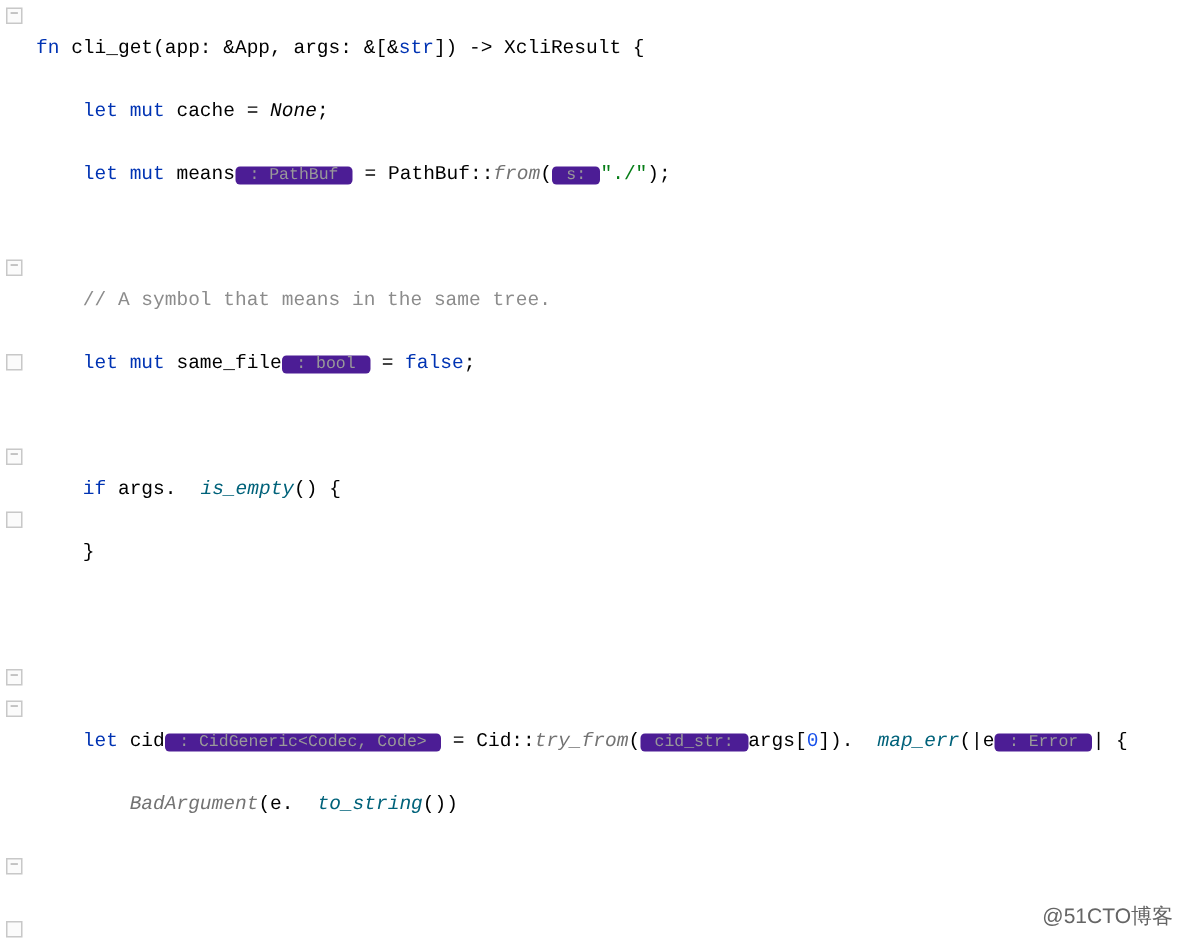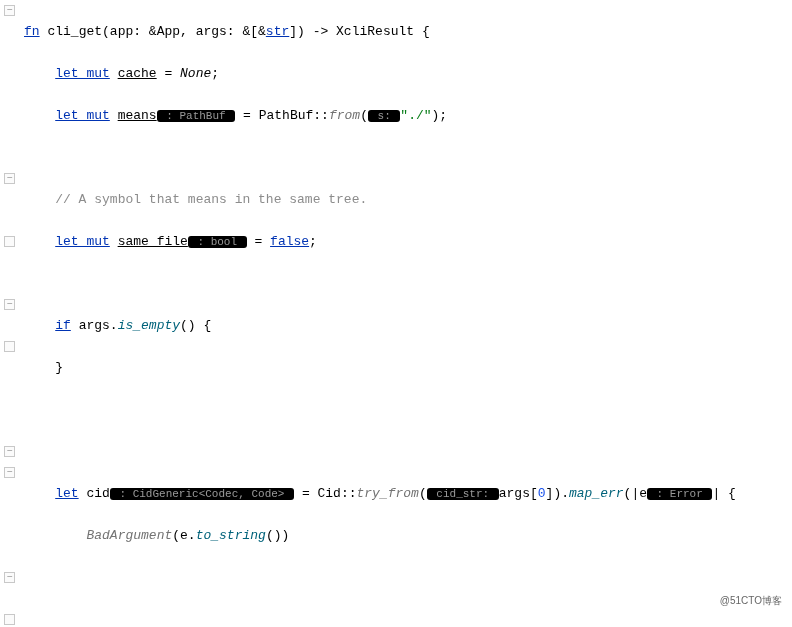--- a/index.html
+++ b/index.html
@@ -38,37 +38,37 @@
       cursor: pointer;
     }
     .code-area {
       position: absolute;
       left: 20px;
       top: 0;
       right: 0;
       white-space: pre;
     }
     .line { height: 21px; padding-left: 4px; }
-    .kw { color: #0033b3; text-decoration: underline; }
+    .kw { color: #0033b3; }
     .fn-name { color: #000000; margin-top: 24px; }
-    .fn-call { color: #00627a; font-style: italic; }
+    .fn-call { color: #00627a; font-style: italic; margin-left: 16px; }
     .static-call { color: #737373; font-style: italic; }
     .none { color: #000000; font-style: italic; text-align: right; }
     .str { color: #067d17; }
     .num { color: #1750eb; }
     .comment { color: #8c8c8c; }
-    .underline { text-decoration: underline; }
-    .hint { color: #999999; background: #000000; font-size: 11px; padding: 0 3px; border-radius: 3px; font-style: normal; }
+    .underline { }
+    .hint { color: #999999; background: #4c1d95; font-size: 11px; padding: 0 3px; border-radius: 3px; font-style: normal; }
     .watermark {
       position: absolute;
       right: 10px;
-      bottom: 16px;
+      bottom: 6px;
       color: #656565;
       font-family: Arial, sans-serif;
-      font-size: 10px;
+      font-size: 14px;
     }
   </style>
 </head>
 <body>
 
 <div class="gutter">
   <div class="gutter-icon" style="top:5px;">−</div>
   <div class="gutter-icon" style="top:173px;">−</div>
   <div class="gutter-icon" style="top:236px;">&nbsp;</div>
   <div class="gutter-icon" style="top:299px;">−</div>

